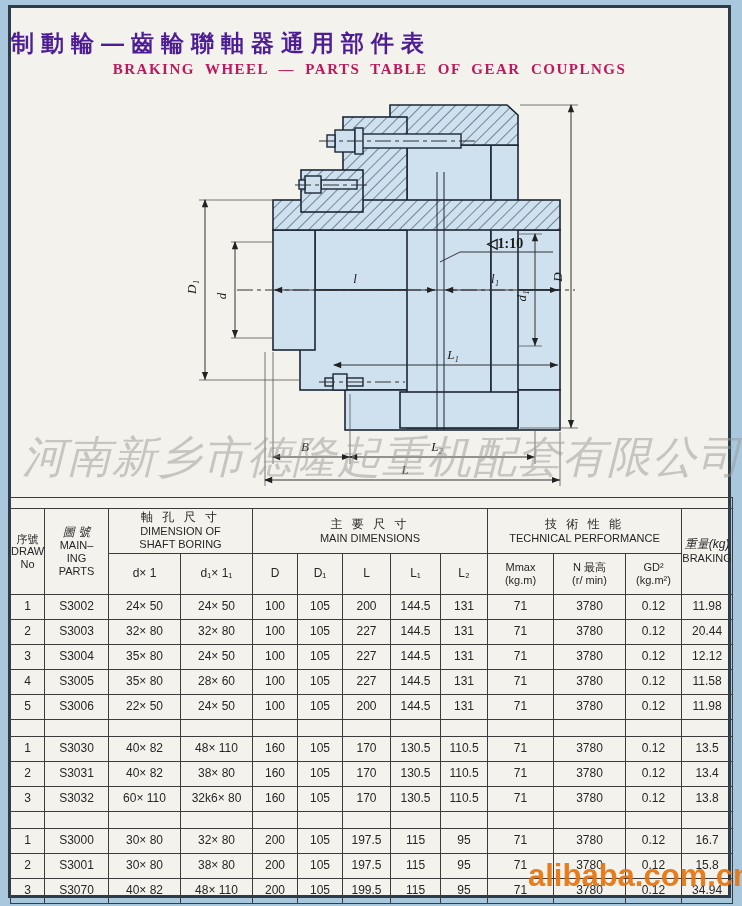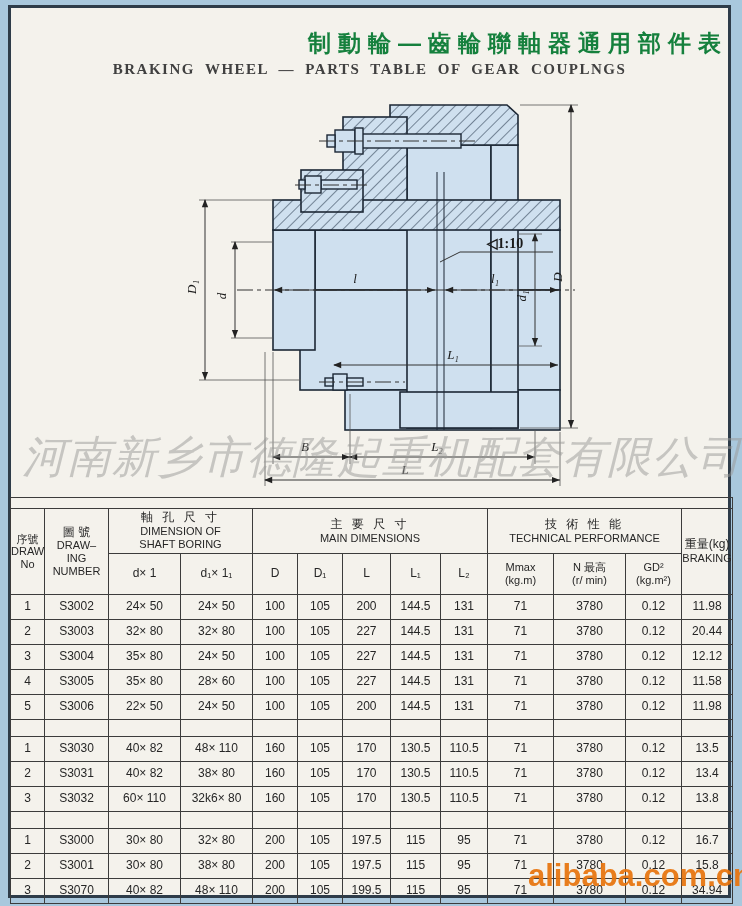--- a/index.html
+++ b/index.html
@@ -6,26 +6,26 @@
   body{
     width:742px;height:906px;position:relative;overflow:hidden;
     background:#a9c8dd;color:#2b2b2b;
     font-family:"Liberation Sans",sans-serif;
   }
   .page{
     position:absolute;left:8px;top:5px;width:723px;height:893px;
     background:#f4f2ec;border:3px solid #2e3c49;box-sizing:border-box;
   }
   .title-zh{
-    margin-top:20px;text-align:right;font-size:23px;font-weight:bold;
-    letter-spacing:7px;color:#15803d;
+    margin-top:20px;text-align:left;font-size:23px;font-weight:bold;
+    letter-spacing:7px;color:#4c1d95;
   }
   .title-en{
     text-align:center;font-size:15px;font-weight:bold;letter-spacing:1.5px;
-    word-spacing:5px;font-family:"Liberation Serif",serif;margin-top:2px;color:#404040;
+    word-spacing:5px;font-family:"Liberation Serif",serif;margin-top:2px;color:#be185d;
   }
   .drawing{position:absolute;left:105px;top:82px;width:515px;height:418px;z-index:1;}
   .wm-company{
     position:absolute;left:22px;top:428px;width:705px;z-index:5;
     font-size:44px;color:#9a9a98;opacity:.5;letter-spacing:1px;white-space:nowrap;font-style:italic;
   }
   .wm-site{
     position:absolute;left:528px;top:858px;z-index:9;
     font-size:31px;font-weight:bold;color:#e8740c;opacity:.92;letter-spacing:0;
   }
@@ -37,21 +37,21 @@
     border:1px solid #3c3c3c;text-align:center;vertical-align:middle;
     padding:0;font-size:12px;color:#262626;overflow:hidden;line-height:1.15;
   }
   tr.cap td{height:10px;}
   tr.t1 td{height:44px;}
   tr.t2 td{height:40px;margin-left:18px;}
   tbody tr td{height:24px;}
   tbody tr.sep td{height:16px;}
   .hz{font-size:12px;letter-spacing:3px;}
   .he{font-size:11px;letter-spacing:0;}
-  .hw{font-size:12px;}
+  .hw{font-size:12px;font-style:italic;}
   svg text{fill:#1a1a1a;}
   .dimtxt{font-family:"Liberation Serif",serif;font-size:13px;font-style:italic;}
   .tapertxt{font-family:"Liberation Serif",serif;font-size:14px;font-weight:bold;font-style:normal;}
 </style>
 </head>
 <body>
 
 <div class="page">
   <div class="title-zh">制動輪—齒輪聯軸器通用部件表</div>
   <div class="title-en">BRAKING WHEEL — PARTS TABLE OF GEAR COUPLNGS</div>
@@ -181,23 +181,23 @@
       <td colspan="13"></td>
     </tr>
     <tr class="t1">
       <td rowspan="2">
         <div class="he">序號</div>
         <div class="he">DRAW</div>
         <div class="he">No</div>
       </td>
       <td rowspan="2">
         <div class="hw">圖  號</div>
-        <div class="he">DRAW–</div>
+        <div class="he">MAIN–</div>
         <div class="he">ING</div>
-        <div class="he">NUMBER</div>
+        <div class="he">PARTS</div>
       </td>
       <td colspan="2">
         <div class="hz">軸 孔 尺 寸</div>
         <div class="he">DIMENSION OF</div>
         <div class="he">SHAFT BORING</div>
       </td>
       <td colspan="5">
         <div class="hz">主 要 尺 寸</div>
         <div class="he">MAIN DIMENSIONS</div>
       </td>

